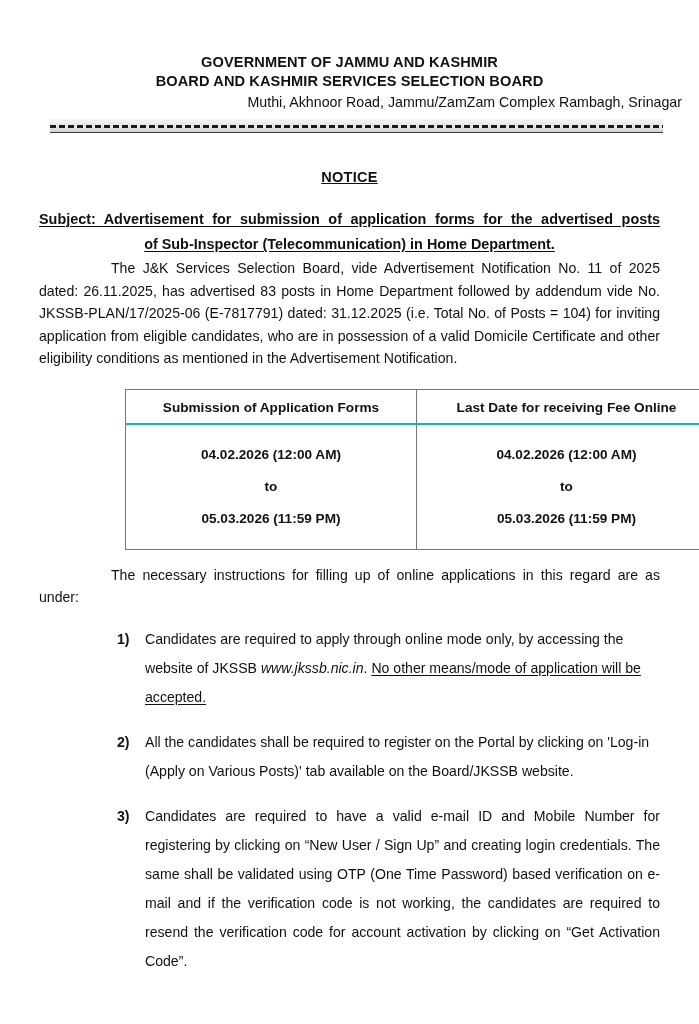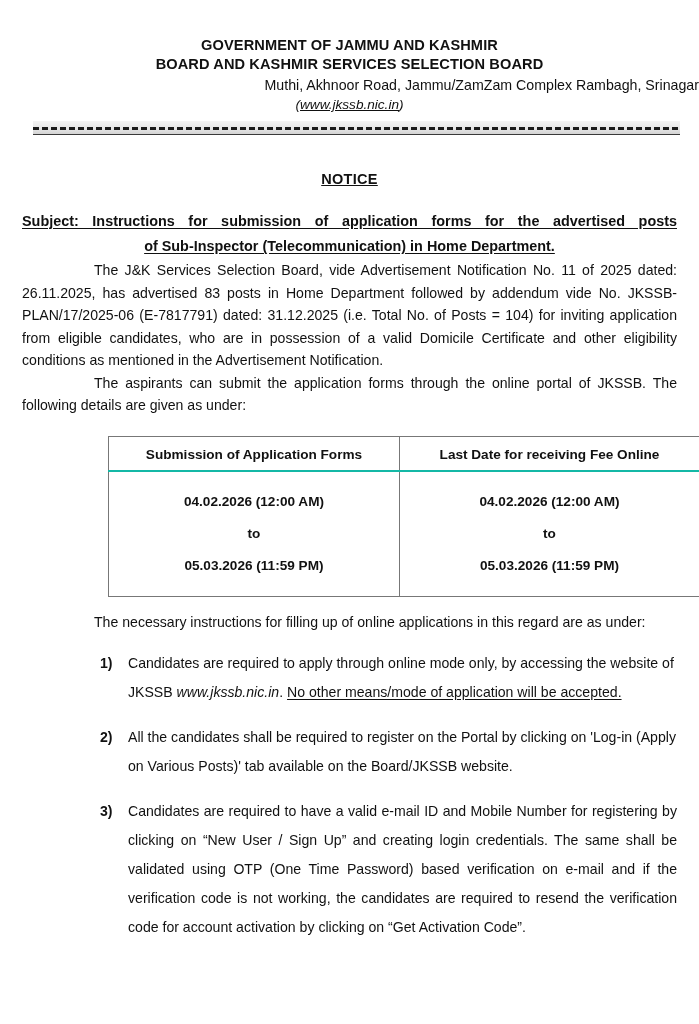--- a/index.html
+++ b/index.html
@@ -14,21 +14,21 @@
     font-family: "Liberation Sans", sans-serif;
     color: #111111;
     position: relative;
     overflow: hidden;
   }
 
   .page {
     position: relative;
     width: 699px;
     height: 1024px;
-    padding: 0;
+    padding: 17px;
     box-sizing: border-box;
   }
 
   
   .header {
     padding-top: 36px;
     text-align: center;
   }
   .hdr-line1,
   .hdr-line2 {
@@ -200,41 +200,39 @@
 </style>
 </head>
 <body>
 
 <div class="page">
 
   <div class="header">
     <div class="hdr-line1">GOVERNMENT OF JAMMU AND KASHMIR</div>
     <div class="hdr-line2">BOARD AND KASHMIR SERVICES SELECTION BOARD</div>
     <div class="hdr-line3">Muthi, Akhnoor Road, Jammu/ZamZam Complex Rambagh, Srinagar</div>
-    <div class="hdr-site"><span>(</span><span class="url">www.jkssb.nic.in</span><span>)</span></div>
   </div>
 
   <div class="sep-wrap">
     <div class="sep-band"></div>
     <div class="sep-dash"></div>
     <div class="sep-rule"></div>
   </div>
 
   <div class="body">
 
     <div class="notice-title">NOTICE</div>
 
     <div class="subject">
-      <span class="s-line l1">Subject: Instructions for submission of application forms for the advertised posts</span>
+      <span class="s-line l1">Subject: Advertisement for submission of application forms for the advertised posts</span>
       <span class="s-line l2">of Sub-Inspector (Telecommunication) in Home Department.</span>
     </div>
 
     <p class="para indent p1"><span>The J&amp;K Services Selection Board, vide Advertisement Notification No. 11 of 2025 dated: 26.11.2025, has advertised </span><b>83 posts in Home Department</b><span> followed by </span><b>addendum</b><span> vide No. JKSSB-PLAN/17/2025-06 (E-7817791) dated: 31.12.2025 </span><b>(i.e. Total No. of Posts = 104)</b><span>  for inviting application from eligible candidates, who are in possession of a valid Domicile Certificate and other eligibility conditions as mentioned in the Advertisement Notification.</span></p>
 
-    <p class="para indent p2">The aspirants can submit the application forms through the online portal of JKSSB. The following details are given as under:</p>
 
     <div class="tbl-wrap">
       <table class="dates">
         <thead>
           <tr>
             <th class="c1">Submission of Application Forms</th>
             <th class="c2">Last Date for receiving Fee Online</th>
           </tr>
         </thead>
         <tbody>

